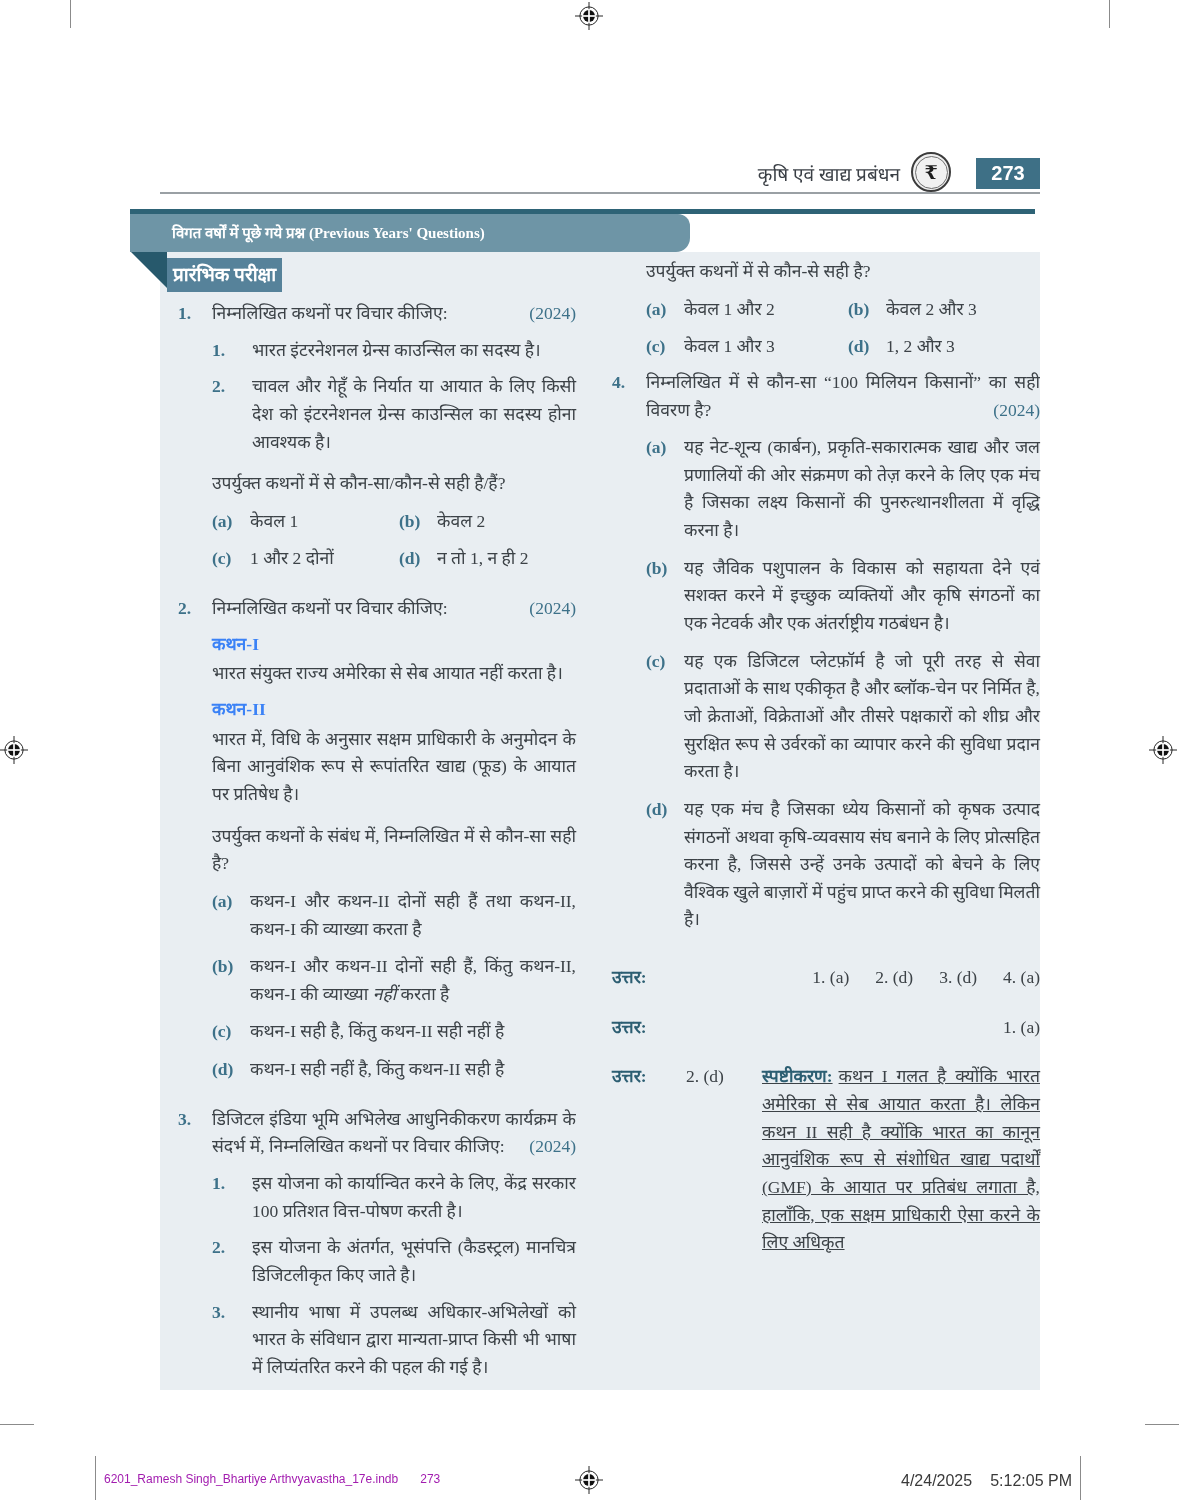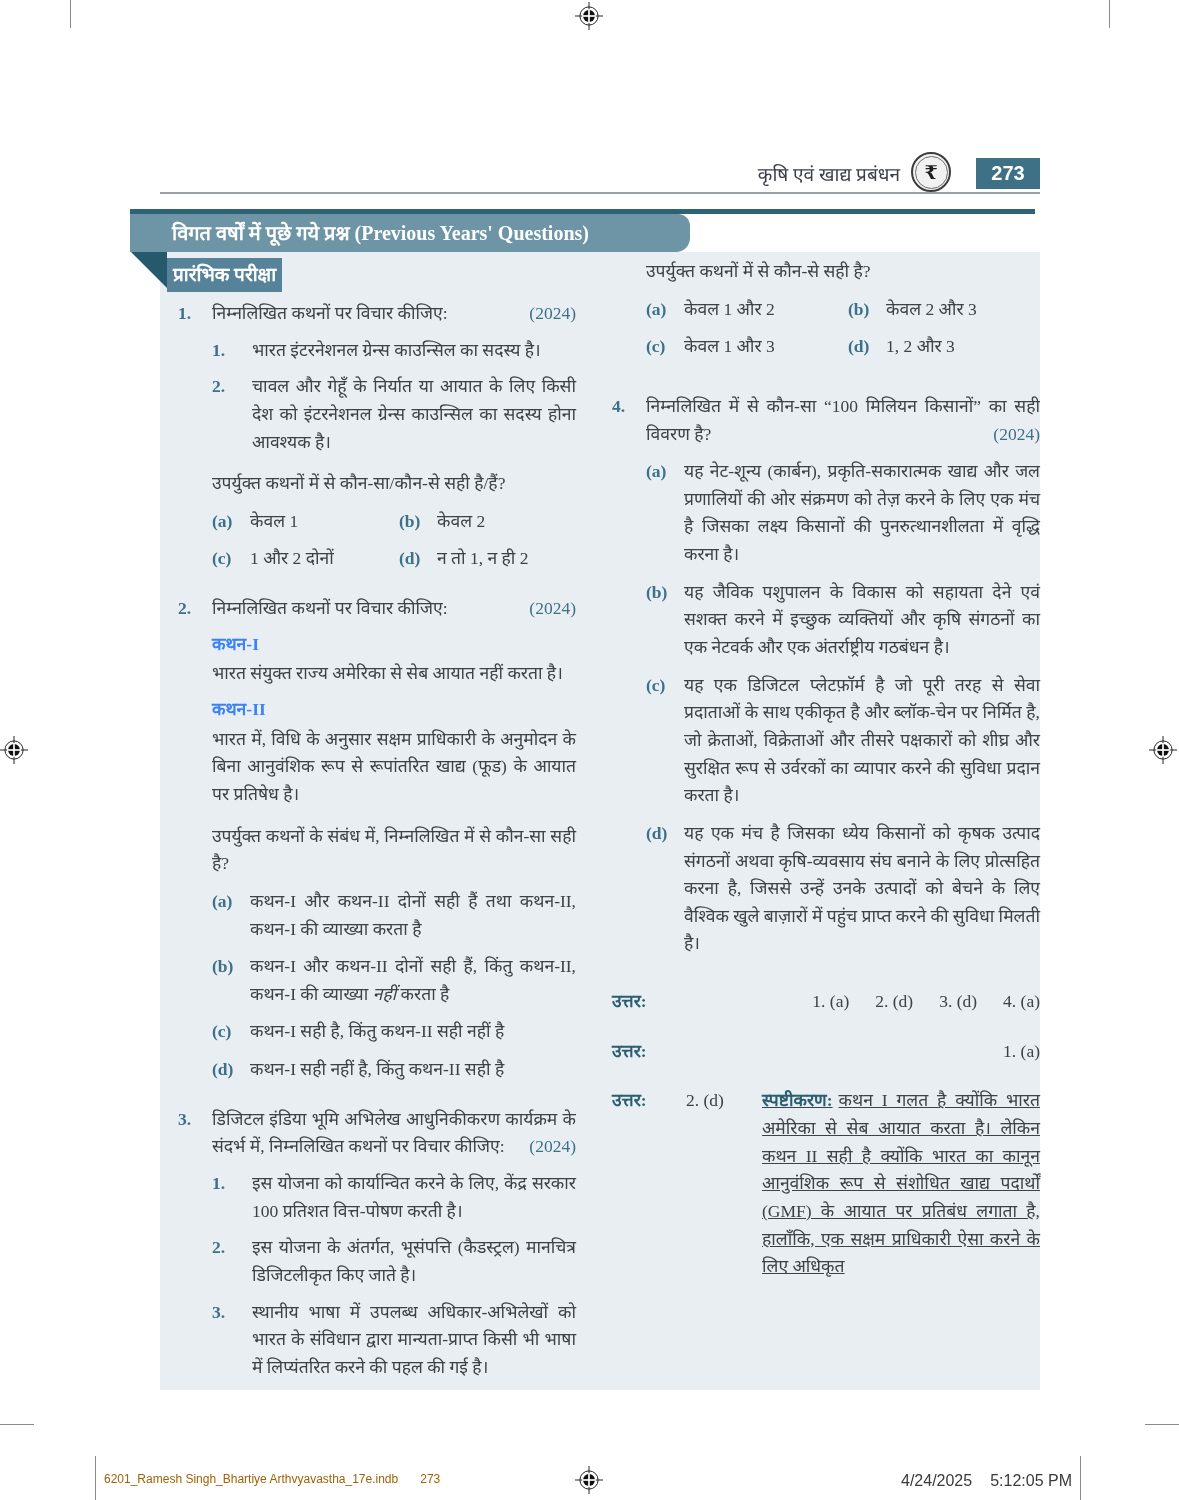--- a/index.html
+++ b/index.html
@@ -18,21 +18,21 @@
   .coin-inner{width:31px;height:31px;border:1px solid #6f6f6f;border-radius:50%;display:flex;
         align-items:center;justify-content:center;font-size:19px;font-weight:bold;color:#1e1e1e;}
   .pagenum{position:absolute;top:158px;right:139px;width:64px;height:31px;background:#3e7086;color:#fff;
         font-family:"Liberation Sans",sans-serif;font-weight:bold;font-size:20px;
         display:flex;align-items:center;justify-content:center;}
   .header-rule{position:absolute;top:192px;left:160px;width:880px;height:2px;background:#9aa0a4;}
 
   
   .banner-strip{position:absolute;top:209px;left:130px;width:905px;height:5px;background:#2e6376;}
   .banner{position:absolute;top:214px;left:130px;width:560px;height:38px;background:#6e95a6;
-        border-radius:0 12px 14px 0;color:#fff;font-weight:bold;font-size:20px;line-height:38px;
+        border-radius:0 12px 14px 0;color:#fff;font-weight:bold;font-size:15px;line-height:38px;
         padding-left:42px;box-sizing:border-box;white-space:nowrap;}
   .fold{position:absolute;top:252px;left:131px;width:36px;height:36px;background:#27596c;
         clip-path:polygon(0 0,100% 0,100% 100%);}
   .content-bg{position:absolute;top:252px;left:160px;width:880px;height:1138px;background:#e9eef2;}
   .section-box{position:absolute;top:258px;left:167px;height:34px;background:#56829a;color:#fff;
         font-weight:bold;font-size:19px;line-height:34px;padding:0 6px;}
 
   
   .col-left{position:absolute;top:300px;left:178px;width:398px;font-size:17.5px;line-height:1.58;}
   .col-right{position:absolute;top:258px;left:612px;width:428px;font-size:17.5px;line-height:1.58;}
@@ -47,35 +47,35 @@
   .stext{flex:1;text-align:justify;}
   .ask{margin:14px 0 10px;text-align:justify;}
   .optgrid{display:grid;grid-template-columns:1fr 1fr;row-gap:10px;column-gap:10px;}
   .opt{display:flex;}
   .ol{flex:none;width:38px;font-weight:bold;color:#3d7189;}
   .ot{flex:1;text-align:justify;min-width:0;}
   .optlist .opt{margin-top:10px;}
   .sblock{margin-top:8px;}
   .slabel{font-weight:bold;color:#3b82f6;}
   .sbtext{margin:2px 0 0;text-align:justify;}
-  .q3cont{padding-left:34px;margin-bottom:32px;}
+  .q3cont{padding-left:34px;margin-bottom:8px;}
 
   
   .answers{margin-top:30px;}
   .ansrow{display:flex;margin-top:22px;justify-content:space-between;}
   .anslabel{flex:none;width:58px;font-weight:bold;color:#2c5e72;}
   .ansitems{display:flex;gap:26px;margin-left:16px;}
   .ansitem1{margin-left:16px;}
   .ansnum{flex:none;width:76px;margin-left:16px;}
   .ansexpl{flex:1;text-align:justify;min-width:0;text-decoration:underline;}
   .expl-label{color:#2c5e72;font-weight:bold;margin-right:6px;}
 
   
   .footer-left{position:absolute;left:104px;top:1472px;font-family:"Liberation Sans",sans-serif;
-        font-size:12px;color:#a16207;}
+        font-size:12px;color:#a21caf;}
   .footer-left .fpage{margin-left:22px;}
   .footer-right{position:absolute;right:107px;top:1472px;font-family:"Liberation Sans",sans-serif;
         font-size:16px;color:#3a3a3a;}
   .footer-right .ftime{margin-left:18px;}
 </style>
 </head>
 <body>
 
 <div class="page">
 

